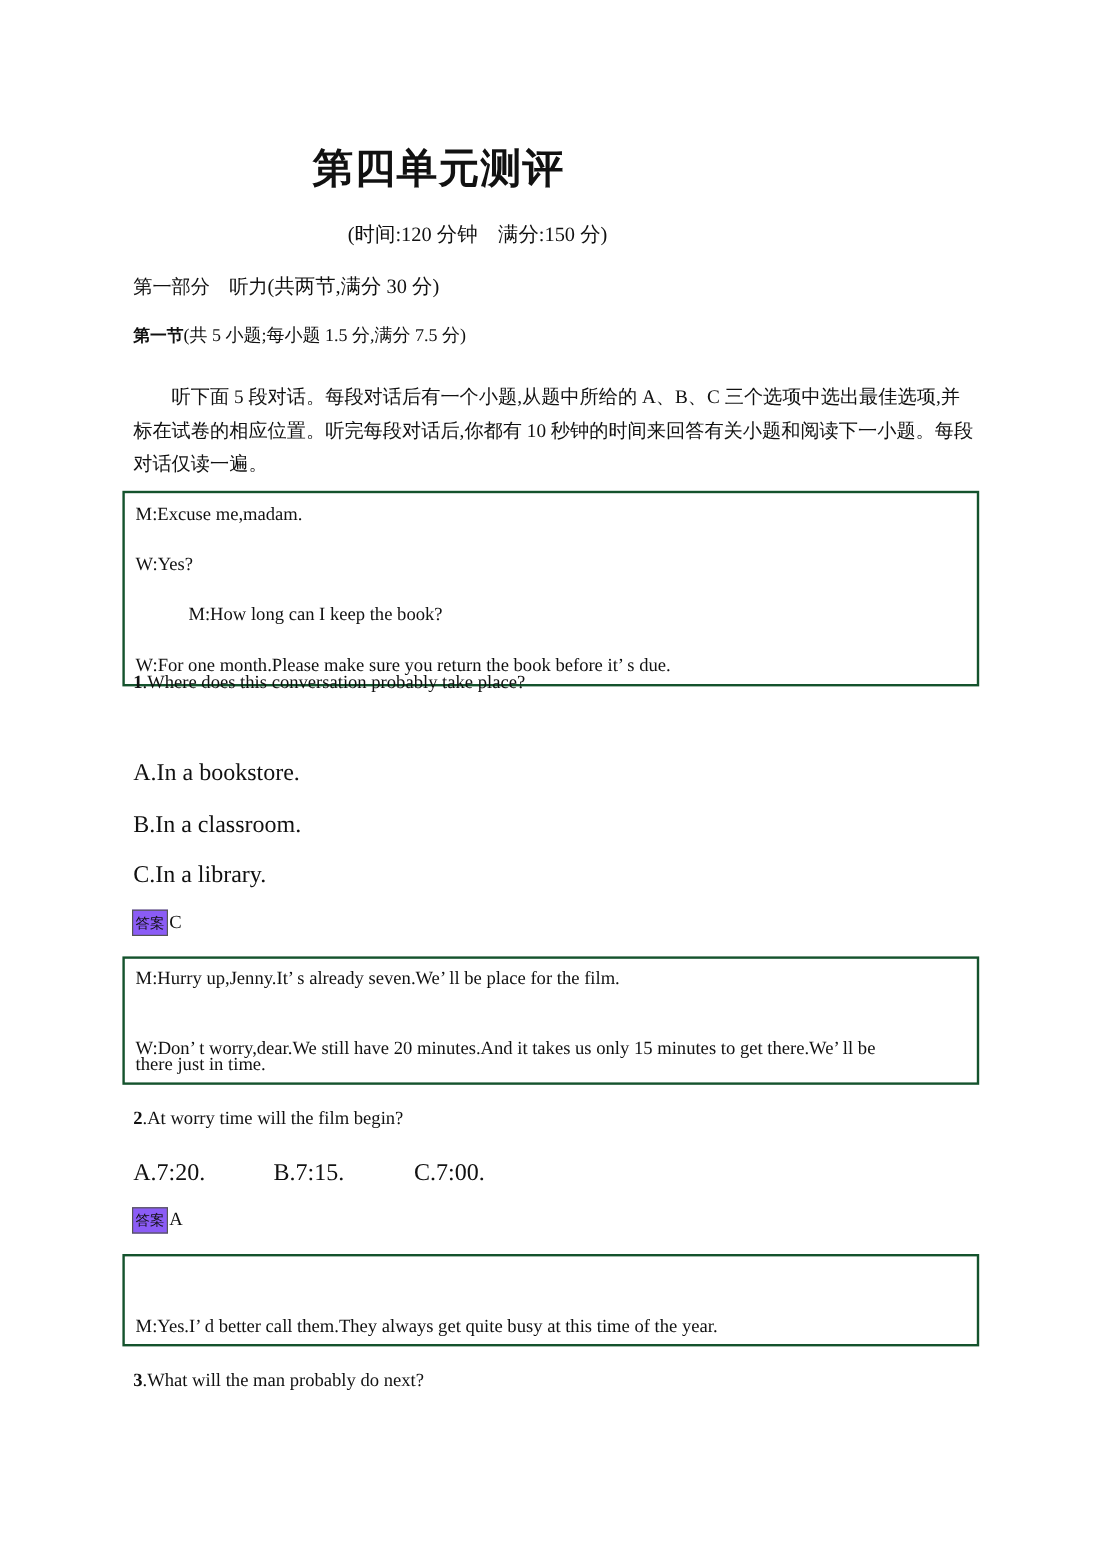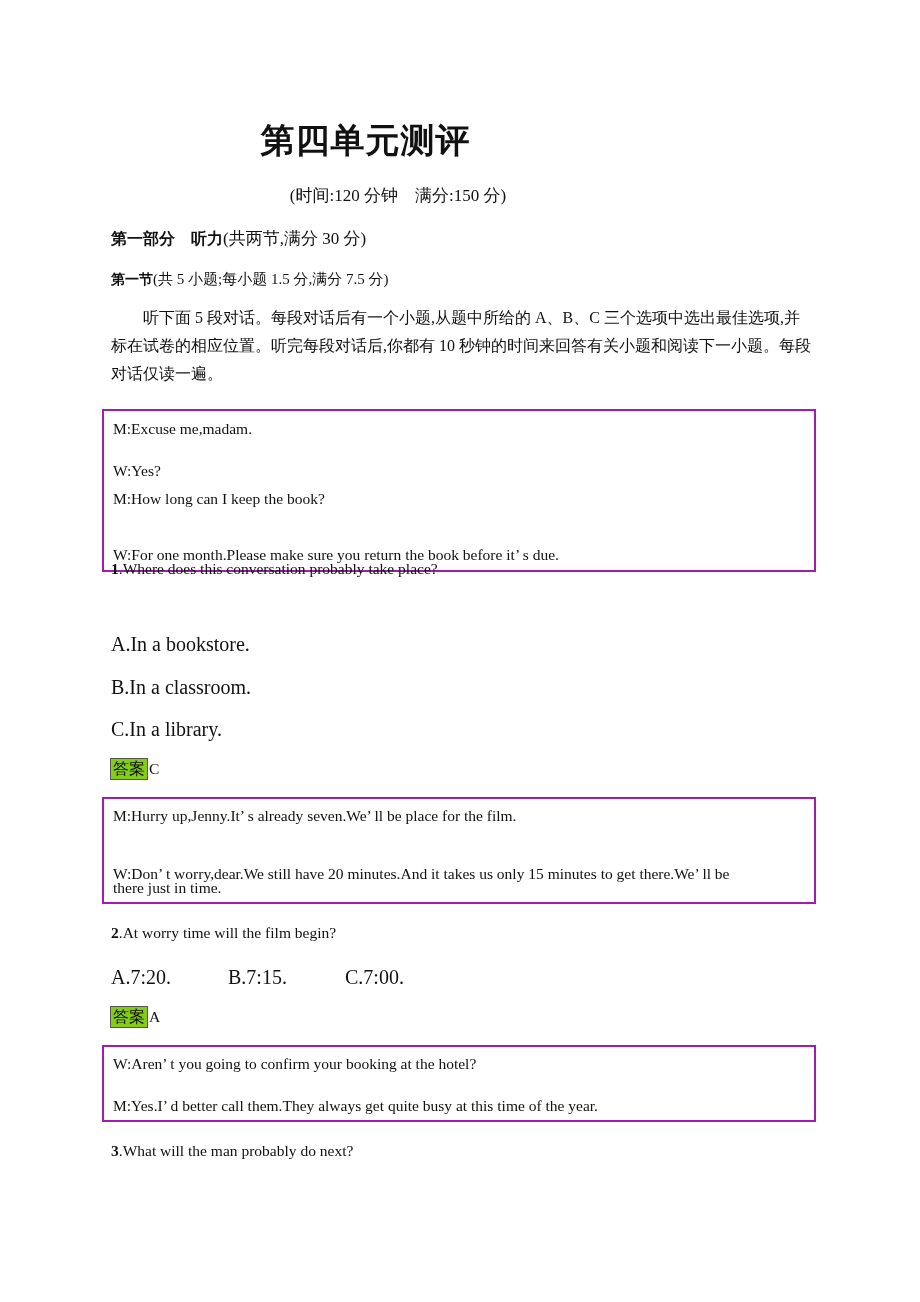--- a/index.html
+++ b/index.html
@@ -3,54 +3,54 @@
 <meta charset="utf-8">
 <style>
   html, body { margin: 0; padding: 0; background: #ffffff; }
   body { width: 920px; height: 1302px; position: relative; overflow: hidden;
          font-family: "Liberation Serif", "DejaVu Serif", serif; color: #111; }
   .abs { position: absolute; white-space: nowrap; }
   .title { left: 0; width: 731px; top: 118px; text-align: center; font-size: 34px;
            font-family: Liberation Mono, monospace; font-weight: bold; letter-spacing: 1px; }
   .subtitle { left: 0; width: 796px; top: 184px; text-align: center; font-size: 17px; }
   .part { left: 111px; top: 227px; font-size: 17px; }
-  .part b { font-family: "DejaVu Sans", sans-serif; font-weight: bold; font-size: 16px; }
+  .part b { font-family: "DejaVu Sans", sans-serif; font-weight: normal; font-size: 16px; }
   .section { left: 111px; top: 270px; font-size: 15px; }
   .section b { font-family: "DejaVu Sans", sans-serif; font-weight: bold; font-size: 14px; }
-  .instr { left: 111px; top: 304px; width: 700px; font-size: 16px; line-height: 28px; white-space: normal; }
+  .instr { left: 111px; top: 318px; width: 700px; font-size: 16px; line-height: 28px; white-space: normal; }
   .instr .ind { display: inline-block; width: 32px; }
-  .box { position: absolute; left: 102px; width: 714px; border: 2px solid #a21caf; box-sizing: border-box; }
+  .box { position: absolute; left: 102px; width: 714px; border: 2px solid #14532d; box-sizing: border-box; }
   .line { position: absolute; left: 9px; font-size: 15.5px; white-space: nowrap; }
   .q { font-size: 15.5px; }
   .q b { font-weight: bold; }
   .opt { font-size: 20px; }
   .ans { font-size: 15.5px; display: flex; align-items: center; }
-  .ans-tag { display: inline-block; font-family: "DejaVu Sans", sans-serif; font-size: 16px;
-             background: #84cc16; border: 1px solid #555; padding: 1px 2px; line-height: 18px; margin-right: 1px; }
+  .ans-tag { display: inline-block; font-family: "DejaVu Sans", sans-serif; font-size: 12px;
+             background: #8b5cf6; border: 1px solid #555; padding: 1px 2px; line-height: 18px; margin-right: 1px; }
 </style>
 </head>
 <body>
 
 <div class="abs title">第四单元测评</div>
 <div class="abs subtitle">(时间:120 分钟　满分:150 分)</div>
 
 <div class="abs part">
   <b>第一部分　听力</b><span>(共两节,满分 30 分)</span>
 </div>
 
 <div class="abs section">
   <b>第一节</b><span>(共 5 小题;每小题 1.5 分,满分 7.5 分)</span>
 </div>
 
 <div class="abs instr"><span class="ind"></span><span>听下面 5 段对话。每段对话后有一个小题,从题中所给的 A、B、C 三个选项中选出最佳选项,并标在试卷的相应位置。听完每段对话后,你都有 10 秒钟的时间来回答有关小题和阅读下一小题。每段对话仅读一遍。</span></div>
 
 <div class="box" style="top:409px;height:163px;">
   <div class="line" style="top:9px;">M:Excuse me,madam.</div>
   <div class="line" style="top:51px;">W:Yes?</div>
-  <div class="line" style="top:79px;">M:How long can I keep the book?</div>
+  <div class="line" style="top:93px;margin-left:44px;">M:How long can I keep the book?</div>
   <div class="line" style="top:135px;">W:For one month.Please make sure you return the book before it’ s due.</div>
 </div>
 
 <div class="abs q" style="left:111px;top:560px;"><b>1</b><span>.Where does this conversation probably take place?</span></div>
 <div class="abs opt" style="left:111px;top:633px;">A.In a bookstore.</div>
 <div class="abs opt" style="left:111px;top:676px;">B.In a classroom.</div>
 <div class="abs opt" style="left:111px;top:718px;">C.In a library.</div>
 <div class="abs ans" style="left:110px;top:758px;">
   <span class="ans-tag">答案</span>
     <span>C</span>
@@ -65,17 +65,16 @@
 <div class="abs q" style="left:111px;top:924px;"><b>2</b><span>.At worry time will the film begin?</span></div>
 <div class="abs opt" style="left:111px;top:966px;">A.7:20.</div>
 <div class="abs opt" style="left:228px;top:966px;">B.7:15.</div>
 <div class="abs opt" style="left:345px;top:966px;">C.7:00.</div>
 <div class="abs ans" style="left:110px;top:1006px;">
   <span class="ans-tag">答案</span>
     <span>A</span>
 </div>
 
 <div class="box" style="top:1045px;height:77px;">
-  <div class="line" style="top:8px;">W:Aren’ t you going to confirm your booking at the hotel?</div>
   <div class="line" style="top:50px;">M:Yes.I’ d better call them.They always get quite busy at this time of the year.</div>
 </div>
 
 <div class="abs q" style="left:111px;top:1142px;"><b>3</b><span>.What will the man probably do next?</span></div>
 
 </body></html>

